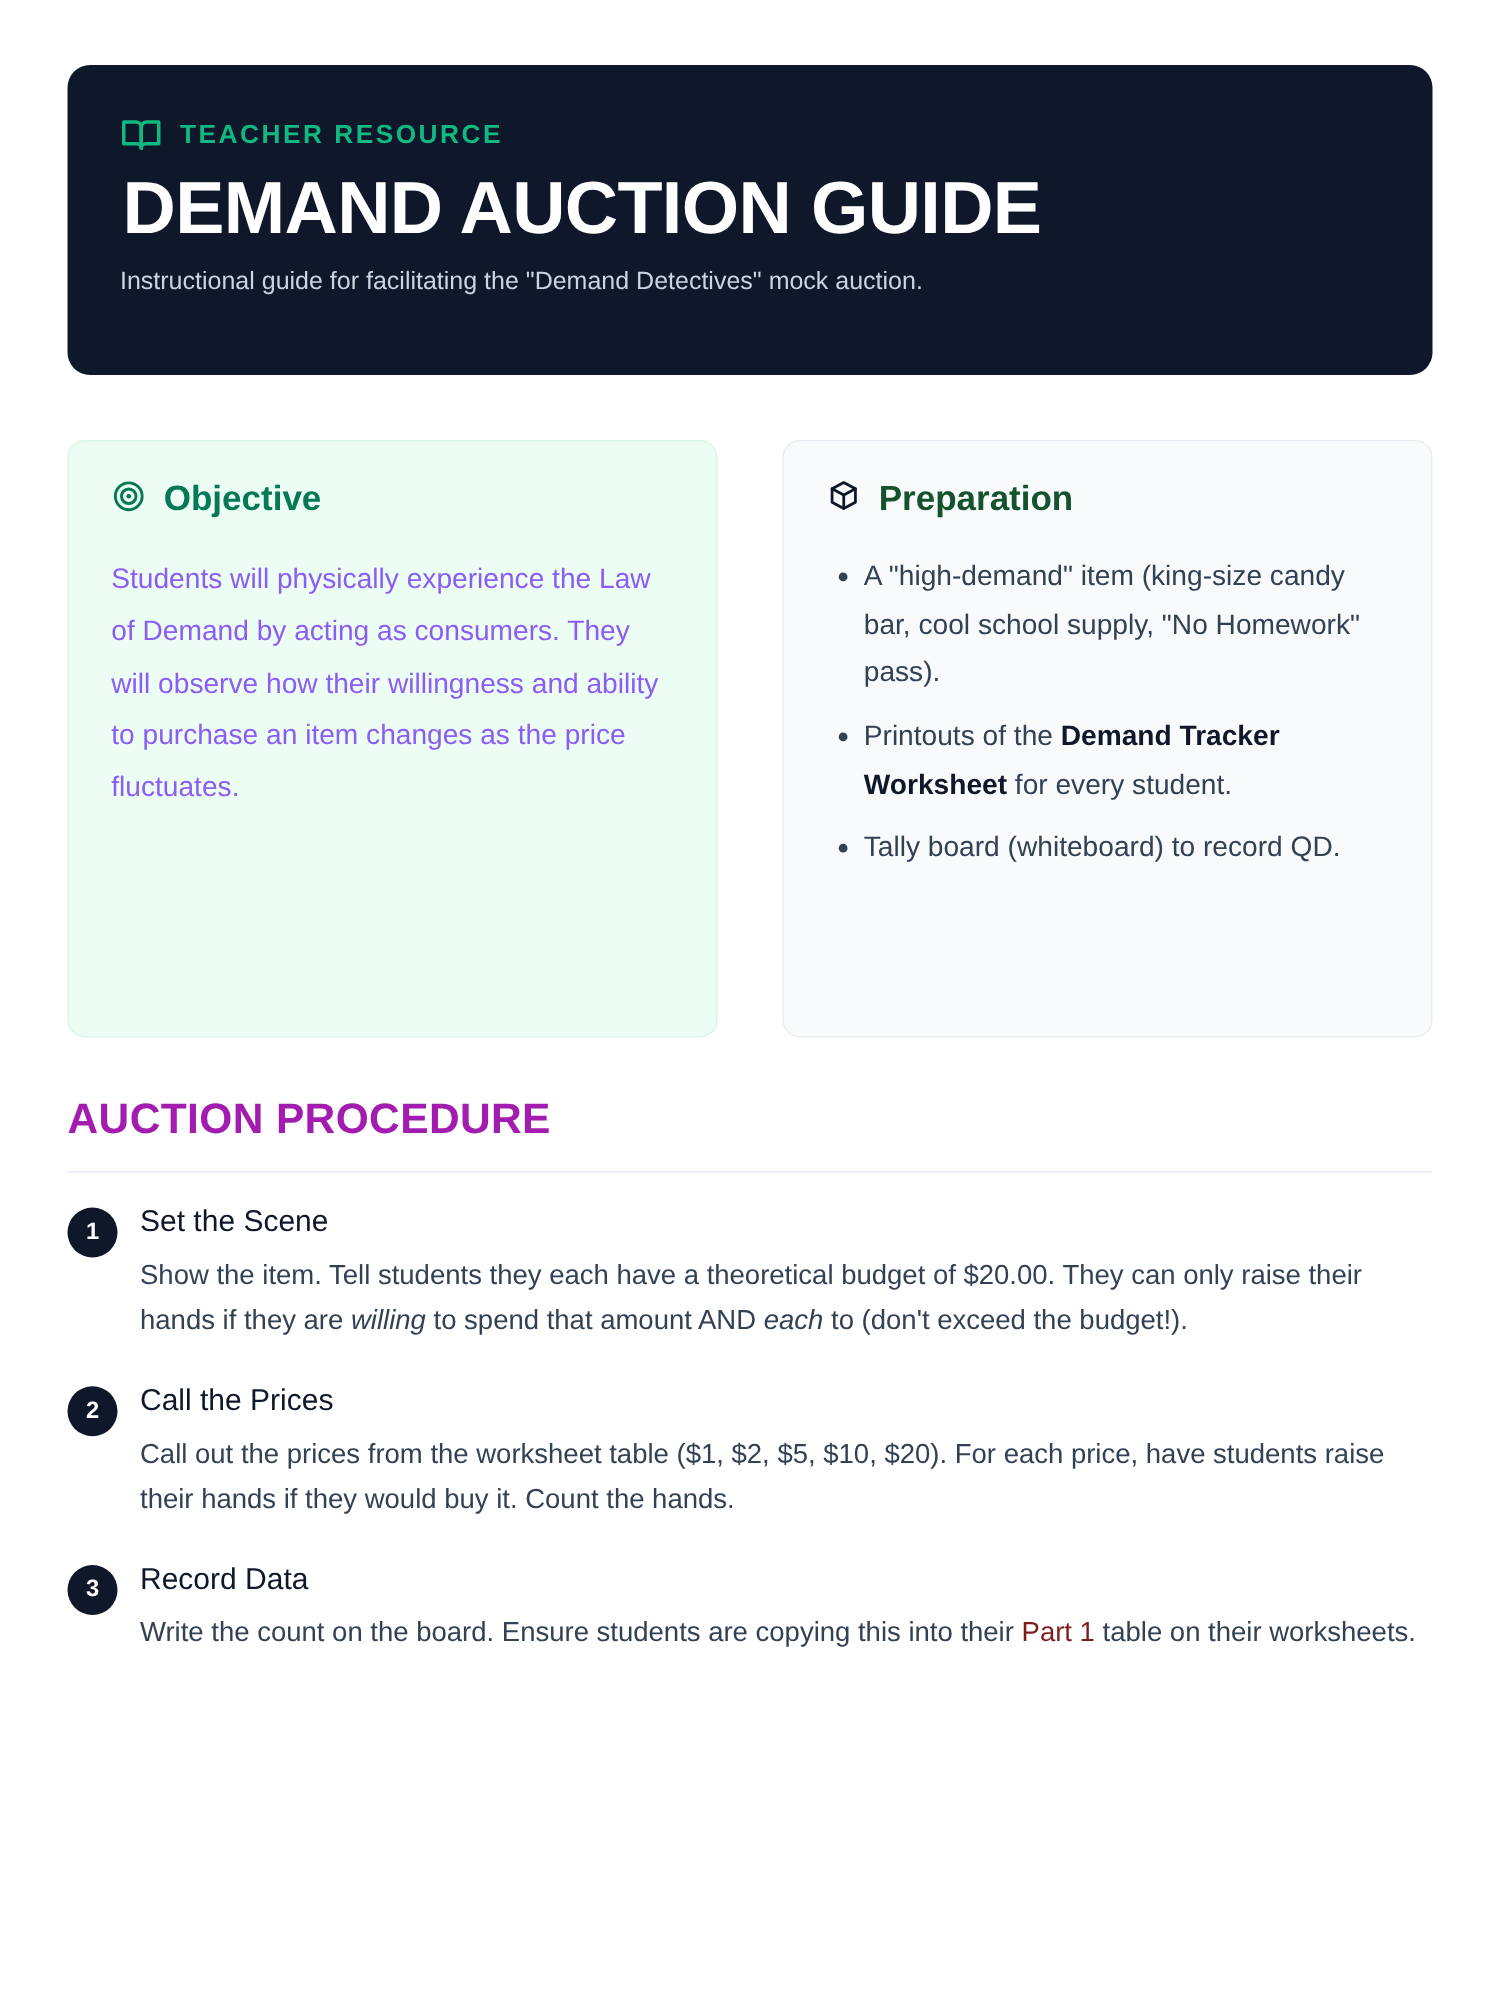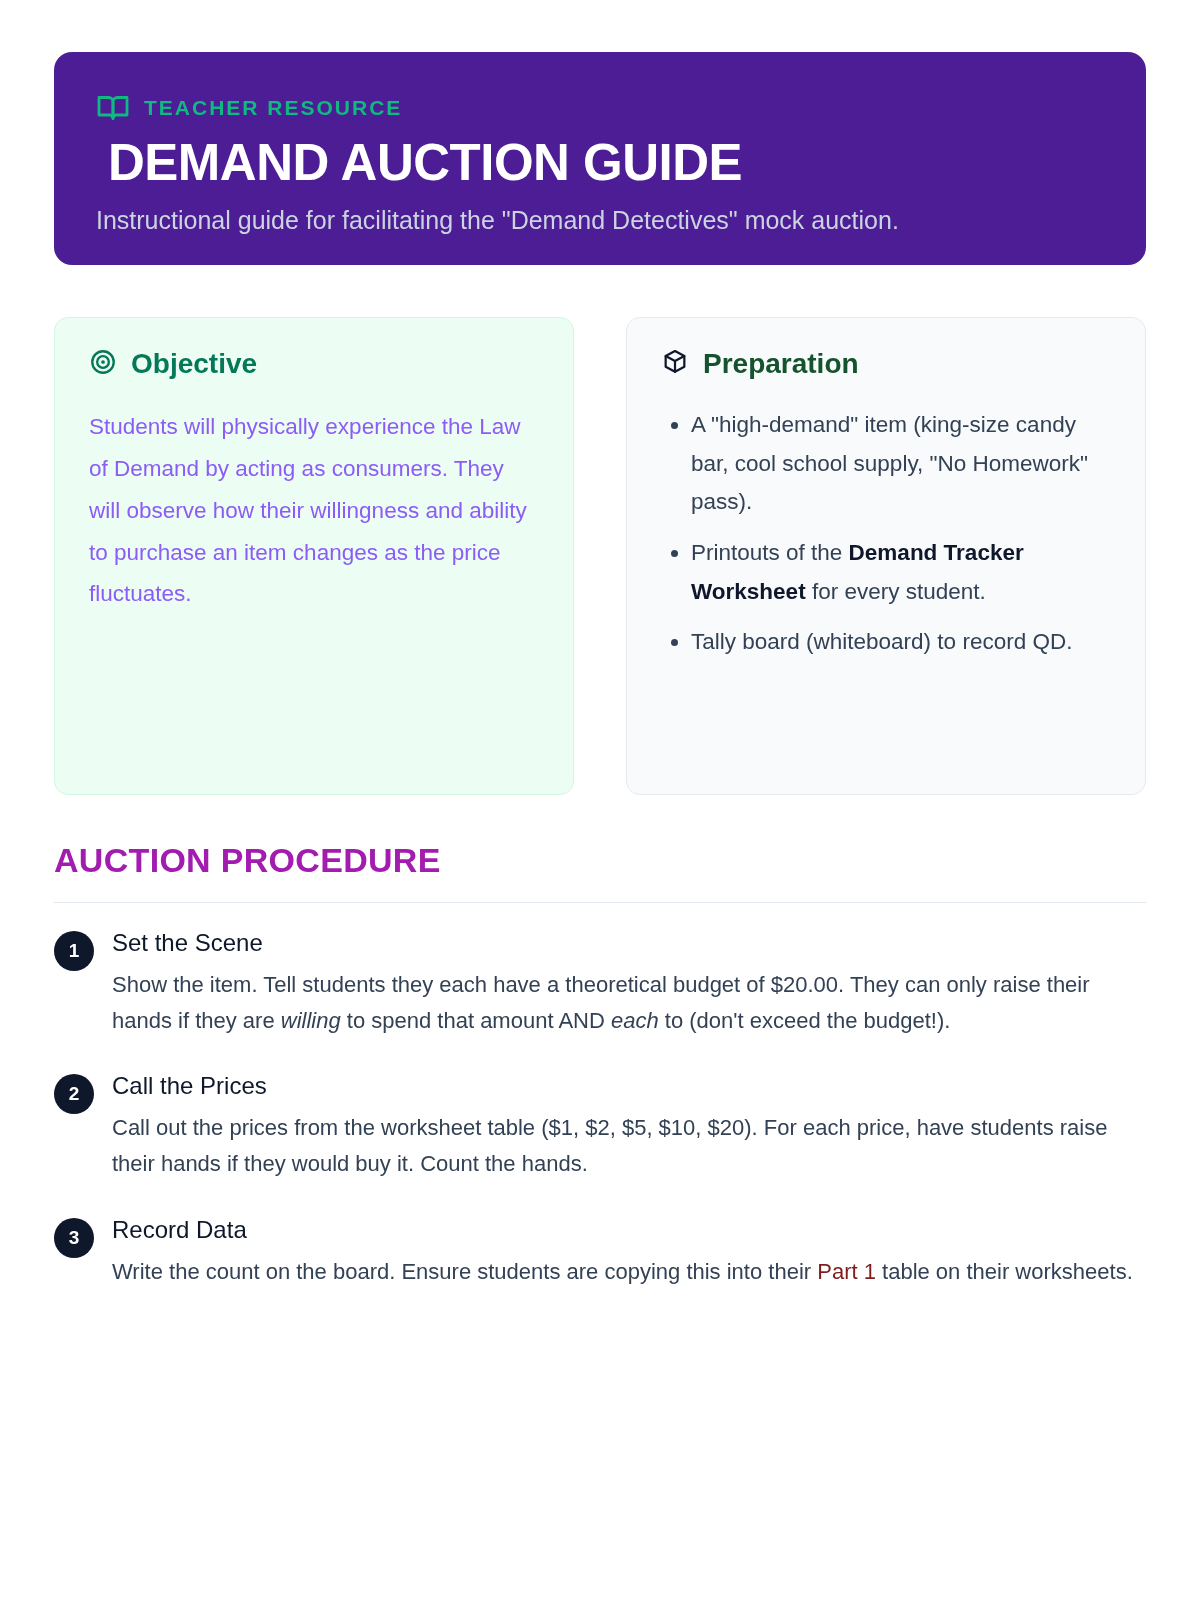--- a/index.html
+++ b/index.html
@@ -12,47 +12,47 @@
     overflow: hidden;
   }
   .page {
     width: 1200px;
     height: 1600px;
     padding: 52px 54px 0 54px;
   }
 
   
   .hero {
-    background: #4c1d95;
+    background: #0f172a;
     border-radius: 18px;
-    padding: 42px 42px 26px 42px;
+    padding: 42px 42px 60px 42px;
     color: #ffffff;
   }
   .hero-eyebrow {
     display: flex;
     align-items: center;
     gap: 14px;
     margin-bottom: 14px;
   }
   .hero-eyebrow .label {
     color: #10b981;
     font-size: 21px;
     font-weight: bold;
     letter-spacing: 2.0px;
   }
   .book-icon { width: 34px; height: 28px; display: block; }
   .hero-title {
-    font-size: 51px;
+    font-size: 59px;
     font-weight: bold;
     letter-spacing: -0.5px;
-    margin: 0 0 12px 12px;
+    margin: 0 0 12px 2px;
     line-height: 1.05;
   }
   .hero-sub {
-    font-size: 25px;
+    font-size: 20px;
     line-height: 1.5;
     color: #cbd5e1;
     max-width: 920px;
   }
 
   
   .cards {
     display: flex;
     gap: 52px;
     margin-top: 52px;

